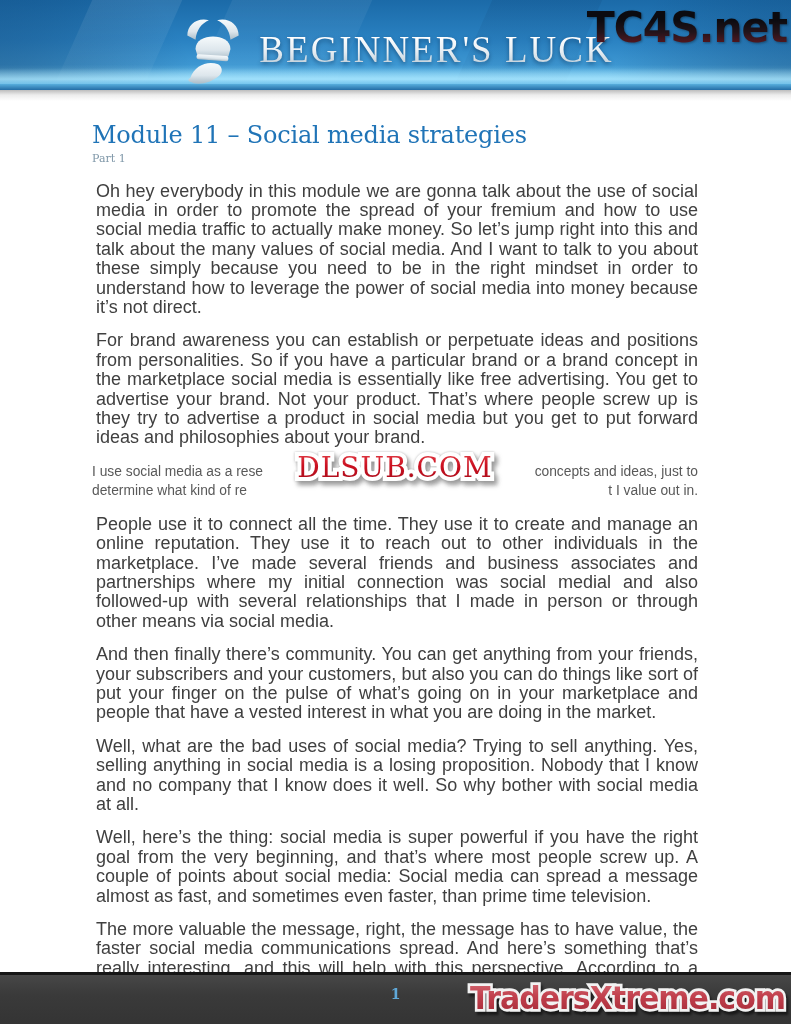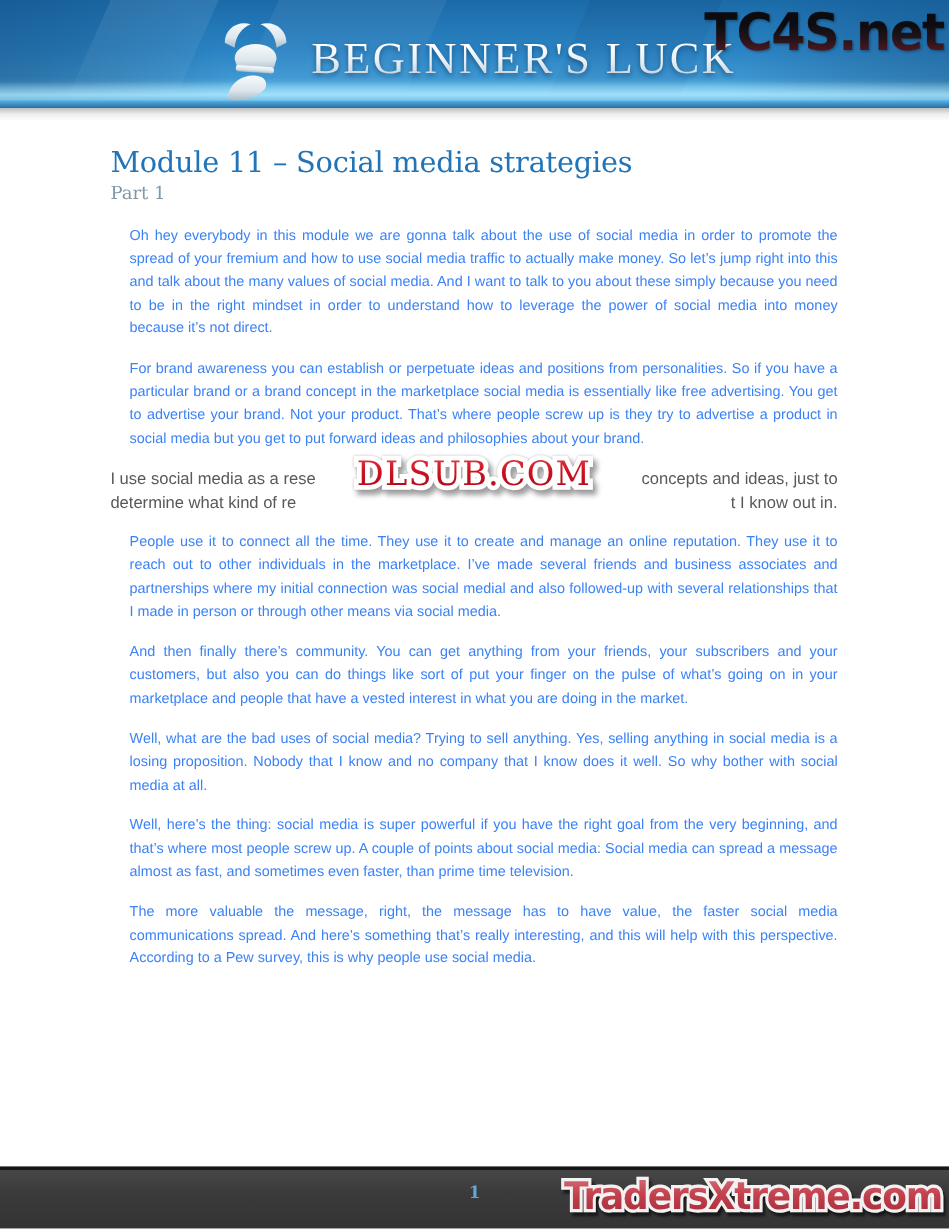--- a/index.html
+++ b/index.html
@@ -59,25 +59,25 @@
   }
   .doc-title{
     margin:21px 0 0 0;
     font-family:"DejaVu Serif", serif;font-weight:500;
     font-size:24px;line-height:1.15;color:#2074b7;
     letter-spacing:-0.2px;
   }
   .doc-subtitle{
     margin:2px 0 0 0;
     font-family:"DejaVu Serif", serif;font-weight:400;
-    font-size:15px;color:#7f97a8;
+    font-size:11px;color:#7f97a8;
   }
   .para{
-    margin:14px 0 0 16px;
-    font-size:12px;line-height:19.4px;color:#3b82f6;
+    margin:14px 0 0 4px;
+    font-size:18px;line-height:19.4px;color:#404040;
     text-align:justify;text-justify:inter-word;
   }
   .para:first-of-type{margin-top:17px;}
 
   
   .obscured{position:relative;margin:14px 0 0 0;}
   .obs-line{
     display:flex;justify-content:space-between;
     font-size:13.8px;line-height:19.4px;color:#595959;
   }
@@ -169,21 +169,21 @@
     <p class="para">Oh hey everybody in this module we are gonna talk about the use of social media in order to promote the spread of your fremium and how to use social media traffic to actually make money. So let’s jump right into this and talk about the many values of social media. And I want to talk to you about these simply because you need to be in the right mindset in order to understand how to leverage the power of social media into money because it’s not direct.</p>
     <p class="para">For brand awareness you can establish or perpetuate ideas and positions from personalities. So if you have a particular brand or a brand concept in the marketplace social media is essentially like free advertising. You get to advertise your brand. Not your product. That’s where people screw up is they try to advertise a product in social media but you get to put forward ideas and philosophies about your brand.</p>
 
     <div class="obscured">
       <div class="obs-line">
         <span>I use social media as a rese</span>
         <span>concepts and ideas, just to</span>
       </div>
       <div class="obs-line">
         <span>determine what kind of re</span>
-        <span>t I know out in.</span>
+        <span>t I value out in.</span>
       </div>
       <div class="center-wm">
         <span class="wm-layer stroke">DLSUB.COM</span>
         <span class="wm-layer fill">DLSUB.COM</span>
       </div>
     </div>
 
     <p class="para">People use it to connect all the time. They use it to create and manage an online reputation. They use it to reach out to other individuals in the marketplace. I’ve made several friends and business associates and partnerships where my initial connection was social medial and also followed-up with several relationships that I made in person or through other means via social media.</p>
     <p class="para">And then finally there’s community. You can get anything from your friends, your subscribers and your customers, but also you can do things like sort of put your finger on the pulse of what’s going on in your marketplace and people that have a vested interest in what you are doing in the market.</p>
     <p class="para">Well, what are the bad uses of social media? Trying to sell anything. Yes, selling anything in social media is a losing proposition. Nobody that I know and no company that I know does it well. So why bother with social media at all.</p>

